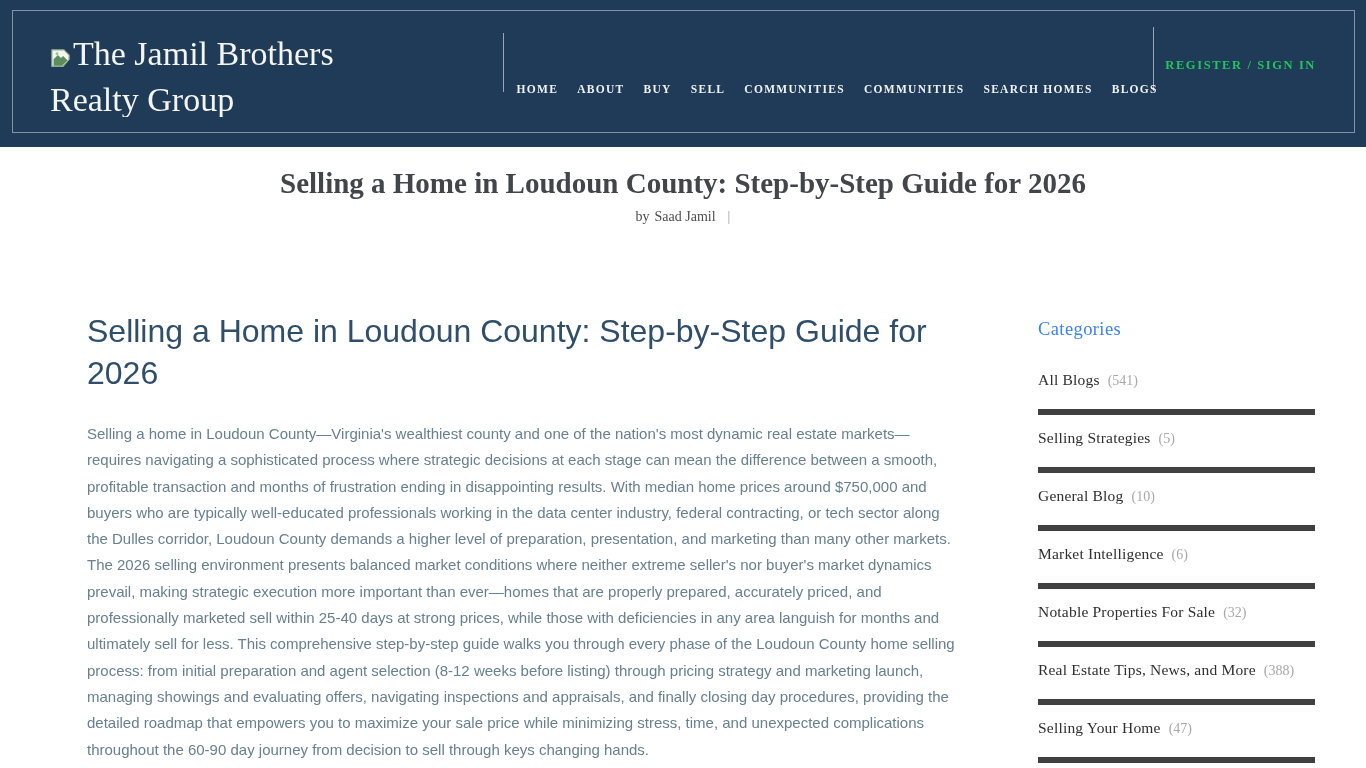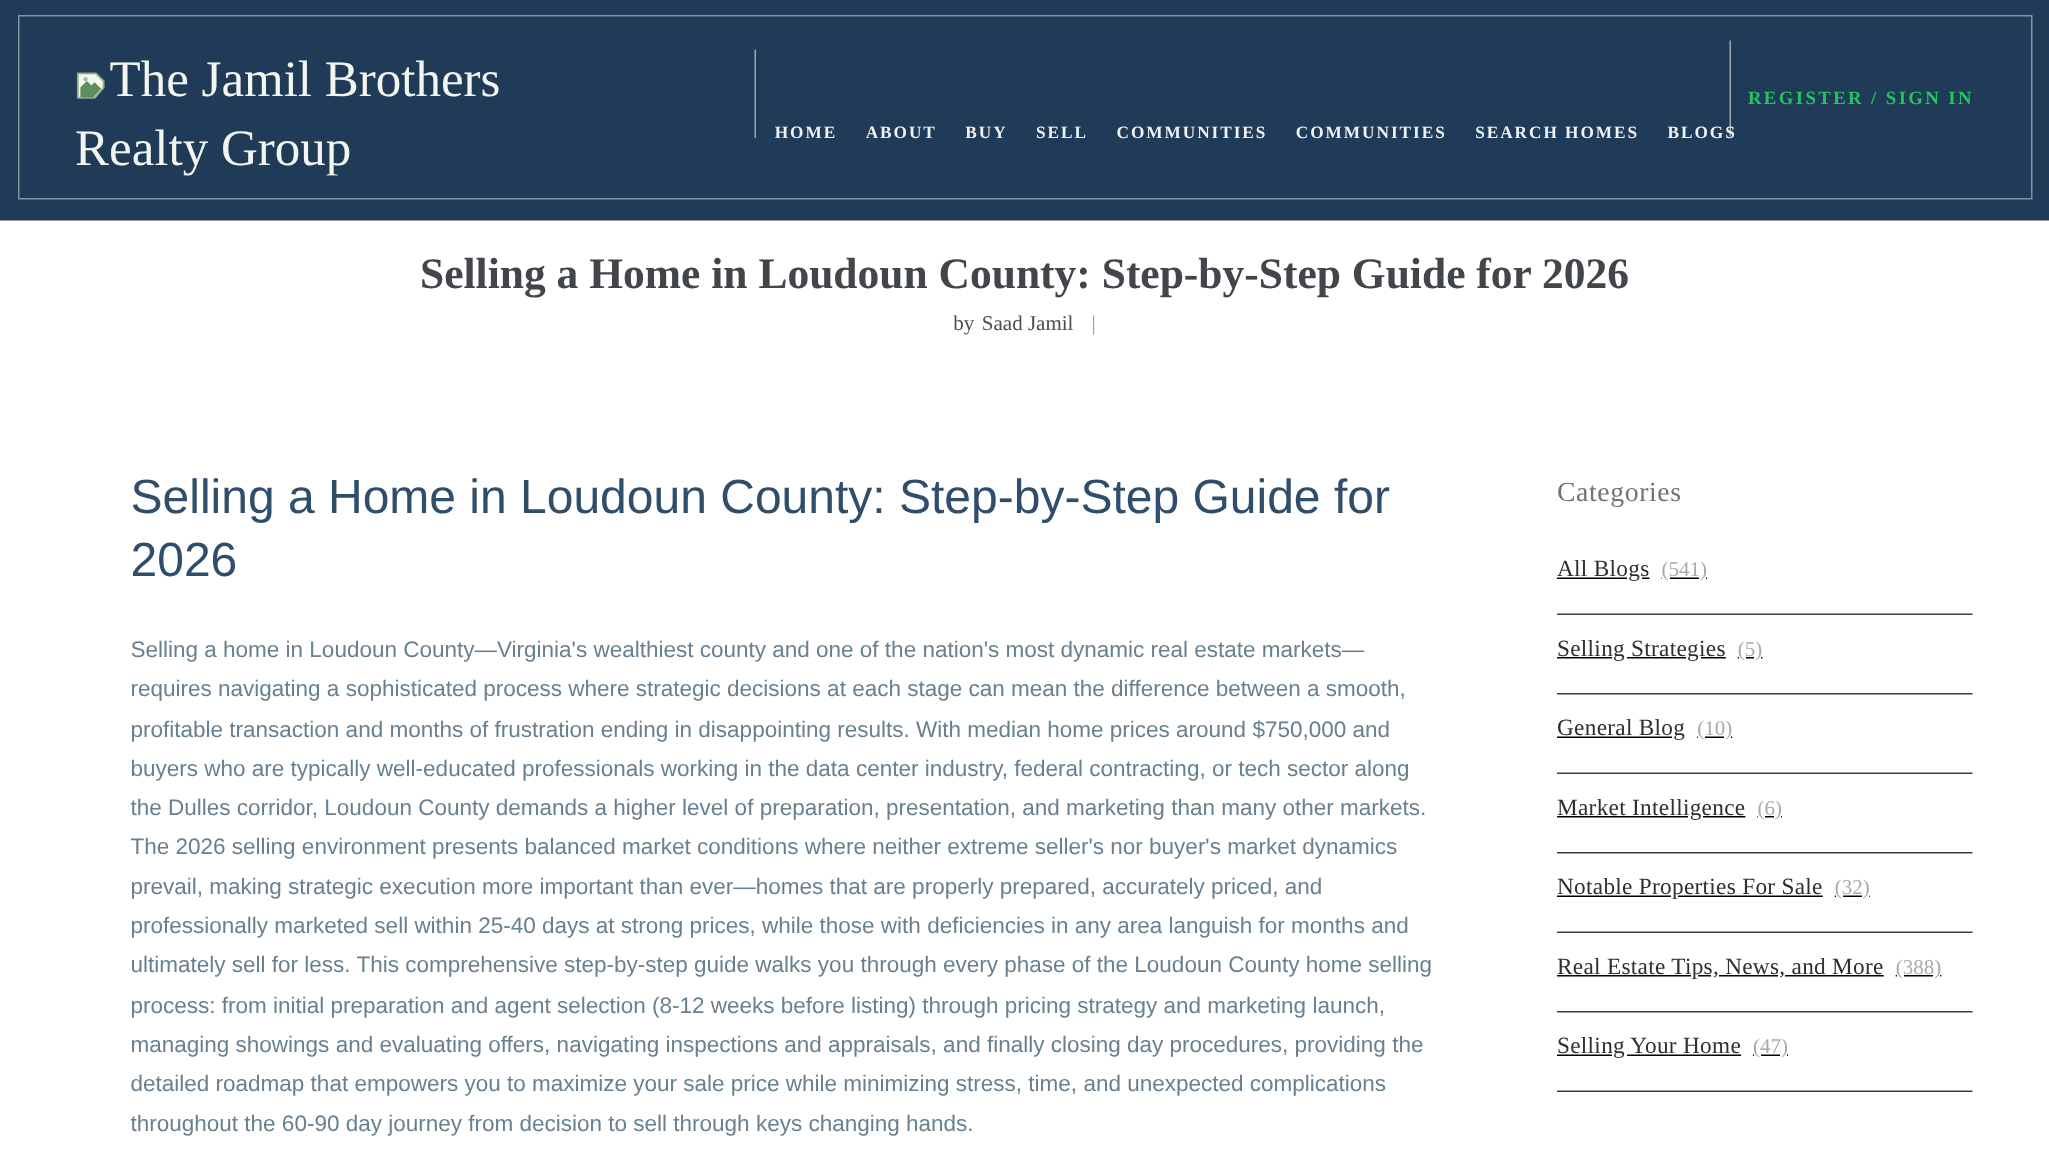--- a/index.html
+++ b/index.html
@@ -91,28 +91,27 @@
     font-family: "Liberation Sans", sans-serif;
     font-size: 15px; line-height: 26.3px;
     color: #68808f;
   }
 
   
   .sidebar { width: 277px; margin-left: auto; }
   .cat-heading {
     margin: 9px 0 17px;
     font-size: 18.5px; font-weight: 400; letter-spacing: 0.4px;
-    color: #737373;
+    color: #3b82f6;
     font-family: "Liberation Serif", serif;
   }
   .cat-row {
     padding: 14px 0 20px;
-    border-bottom: 1px solid #404040;
+    border-bottom: 6px solid #404040;
     cursor: pointer;
-    text-decoration: underline;
   }
   .cat-label {
     font-size: 15.5px; color: #2f2f2f; letter-spacing: 0.2px;
   }
   .cat-count {
     font-size: 14px; color: #a9a9a9; margin-left: 8px;
   }
 </style>
 </head>
 <body>

